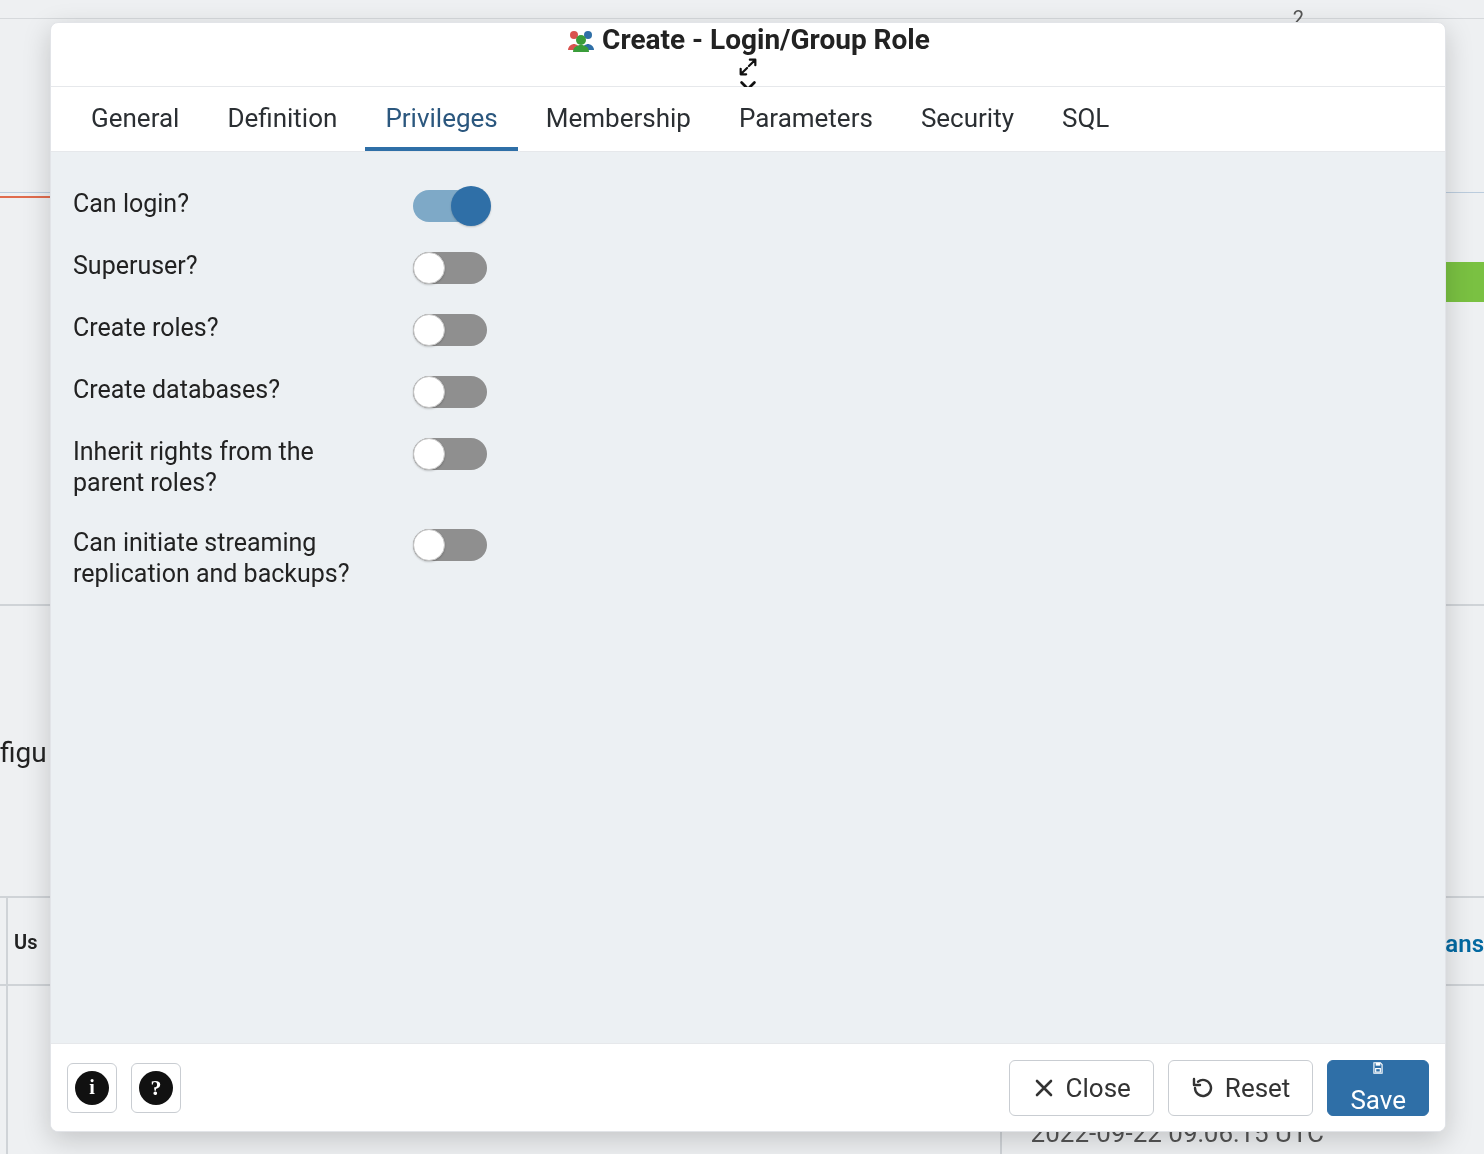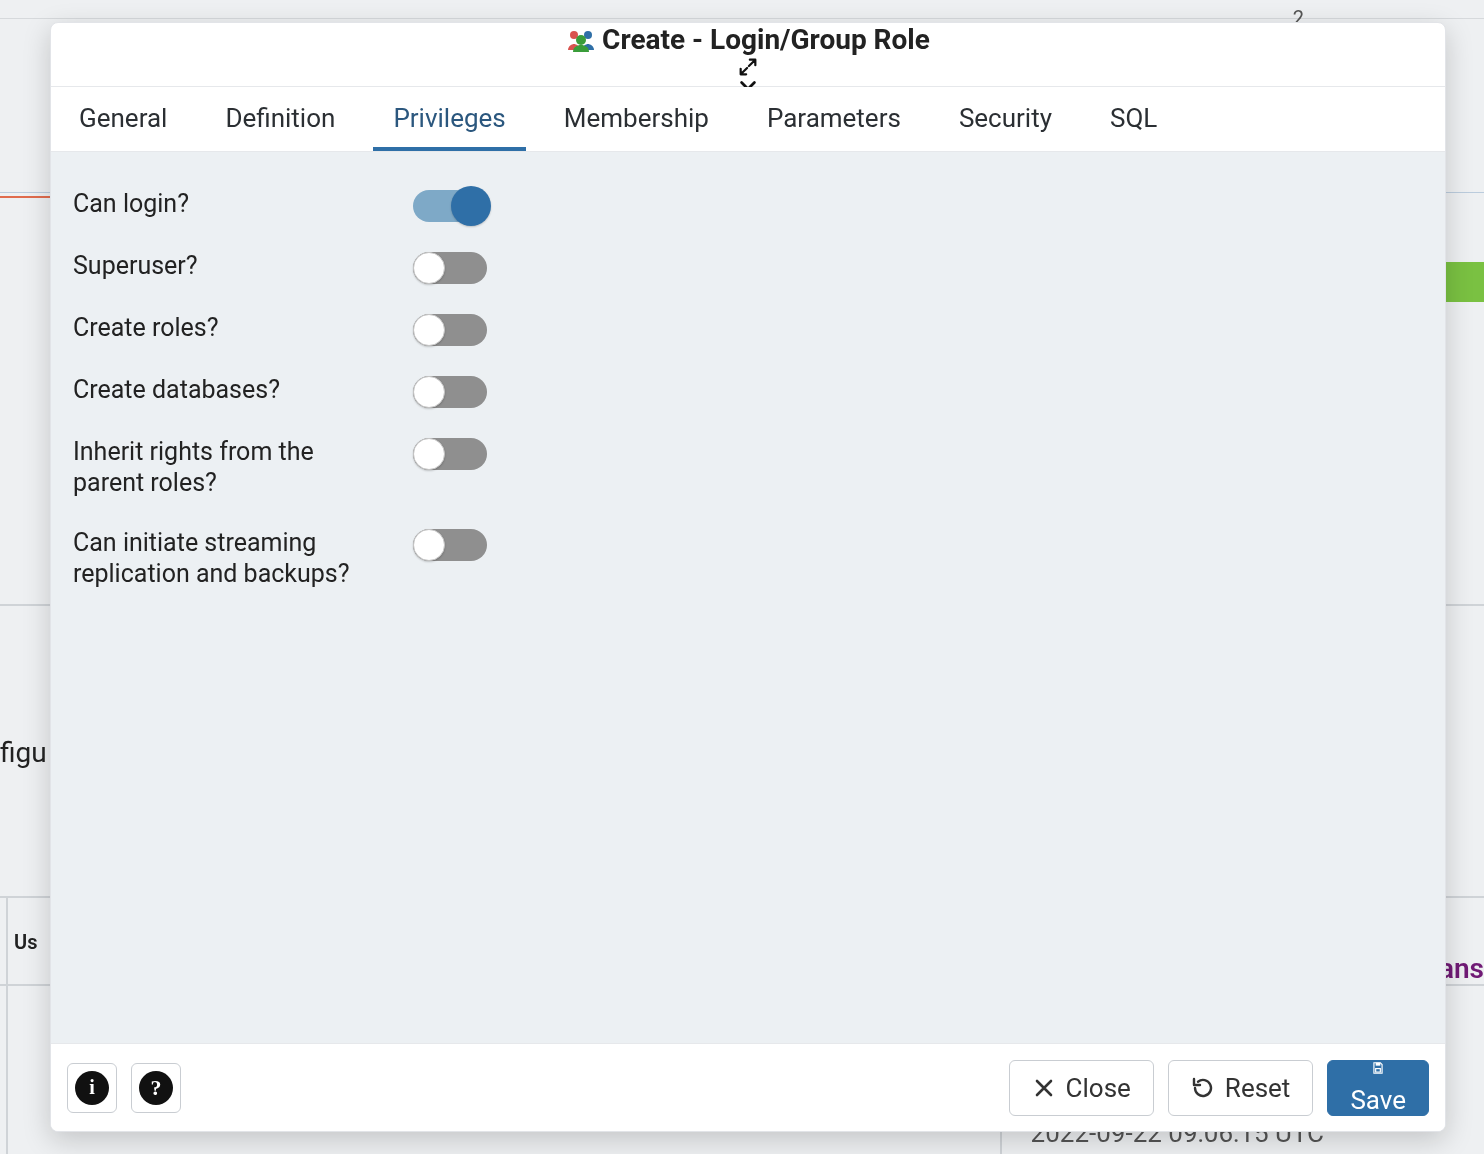--- a/index.html
+++ b/index.html
@@ -17,21 +17,21 @@
     }
     .bg .hline { position:absolute; left:0; right:0; height:1px; background:#d6d9dc; }
     .bg .hline.top1 { top:18px; }
     .bg .hline.top2 { top:192px; background:#bcd; }
     .bg .hline.red  { top:196px; height:2px; background:#e06c4e; left:0; width:60px; }
     .bg .vbar { position:absolute; top:262px; right:0; width:38px; height:40px; background:#7ac142; }
     .bg .midrule { position:absolute; left:0; right:0; top:604px; height:2px; background:#cfd3d7; }
     .bg .chart { position:absolute; right:180px; top:6px; font-size:20px; color:#555; }
     .bg .us { position:absolute; left:14px; top:930px; font-size:20px; color:#222; font-weight:600; }
     .bg .configtxt { position:absolute; left:0; top:736px; font-size:28px; color:#222; }
-    .bg .ans { position:absolute; right:0; top:952px; font-size:28px; color:#701a75; font-weight:600; }
+    .bg .ans { position:absolute; right:0; top:930px; font-size:24px; color:#0369a1; font-weight:600; }
     .bg .ts  { position:absolute; right:160px; bottom:6px; font-size:26px; color:#555; }
     .bg .gridrow { position:absolute; left:0; right:0; top:896px; height:2px; background:#cfd3d7; }
     .bg .gridrow2{ position:absolute; left:0; right:0; top:984px; height:2px; background:#cfd3d7; }
     .bg .vline { position:absolute; top:896px; bottom:0; width:2px; background:#cfd3d7; }
     .bg .vline.l1{ left:6px;} .bg .vline.l2{ left:1000px;} 
 
     
     .dialog {
       position: absolute;
       left: 50px; top: 22px;
@@ -59,23 +59,23 @@
     .dlg-title .role-icon svg { width:30px; height:24px; display:block; }
     .hdr-spacer { flex:1; }
     .hdr-btn {
       width:36px; height:36px; display:flex; align-items:center; justify-content:center;
       cursor:pointer; color:#222;
     }
     .hdr-btn svg { width:22px; height:22px; }
 
     .tabs {
       display:flex; align-items:flex-end;
-      padding: 0 8px;
+      padding: 0 20px;
       border-bottom: 1px solid #e6e8eb;
-      gap: 18px;
+      gap: 8px;
       background:#fff;
     }
     .tab {
       padding: 16px 20px 14px;
       font-size: 26px;
       color: #2b2f33;
       cursor:pointer;
       border-bottom: 4px solid transparent;
       white-space: nowrap;
     }

